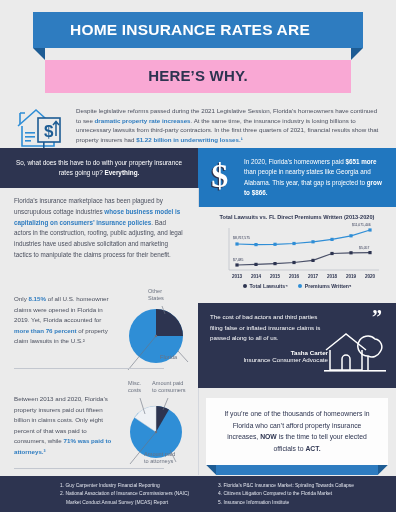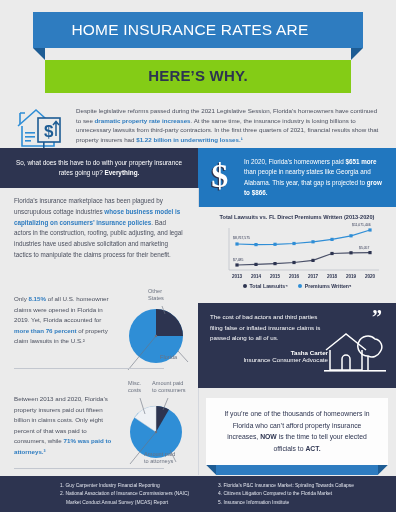--- a/index.html
+++ b/index.html
@@ -10,33 +10,33 @@
     overflow:hidden;
     position:relative;
   }
   .page{position:relative;width:396px;height:512px;background:#ebebeb;}
 
   
   .header-wrap{position:absolute;left:33px;top:12px;width:330px;}
   .hdr-blue{
     background:#2e7cc0;color:#fff;text-align:center;
     padding:9px 24px 8px 8px;
-    font-weight:normal;font-size:15.5px;line-height:1.22;
+    font-weight:bold;font-size:15.5px;line-height:1.22;
     letter-spacing:.2px;
   }
   .hdr-blue .l2{display:block;}
   .ribbon-row{position:relative;height:12px;}
   .ribbon-l,.ribbon-r{
     position:absolute;top:0;width:12px;height:12px;background:#1d5c94;
   }
   .ribbon-l{left:0;clip-path:polygon(0 0,100% 0,100% 100%);}
   .ribbon-r{right:0;clip-path:polygon(0 0,100% 0,0 100%);}
   .hdr-white{
     position:absolute;left:12px;right:12px;top:0;
-    background:#84cc16;color:#2d3450;text-align:center;
+    background:#f9a8d4;color:#2d3450;text-align:center;
     font-weight:bold;font-size:15px;padding:7px 0 9px 0;letter-spacing:.2px;
   }
   .hdr-white-box{position:relative;height:34px;}
 
   
   .intro{
     position:absolute;left:0;top:100px;width:396px;
     display:flex;align-items:flex-start;padding:4px 14px 0 14px;
     box-sizing:border-box;gap:10px;
   }

